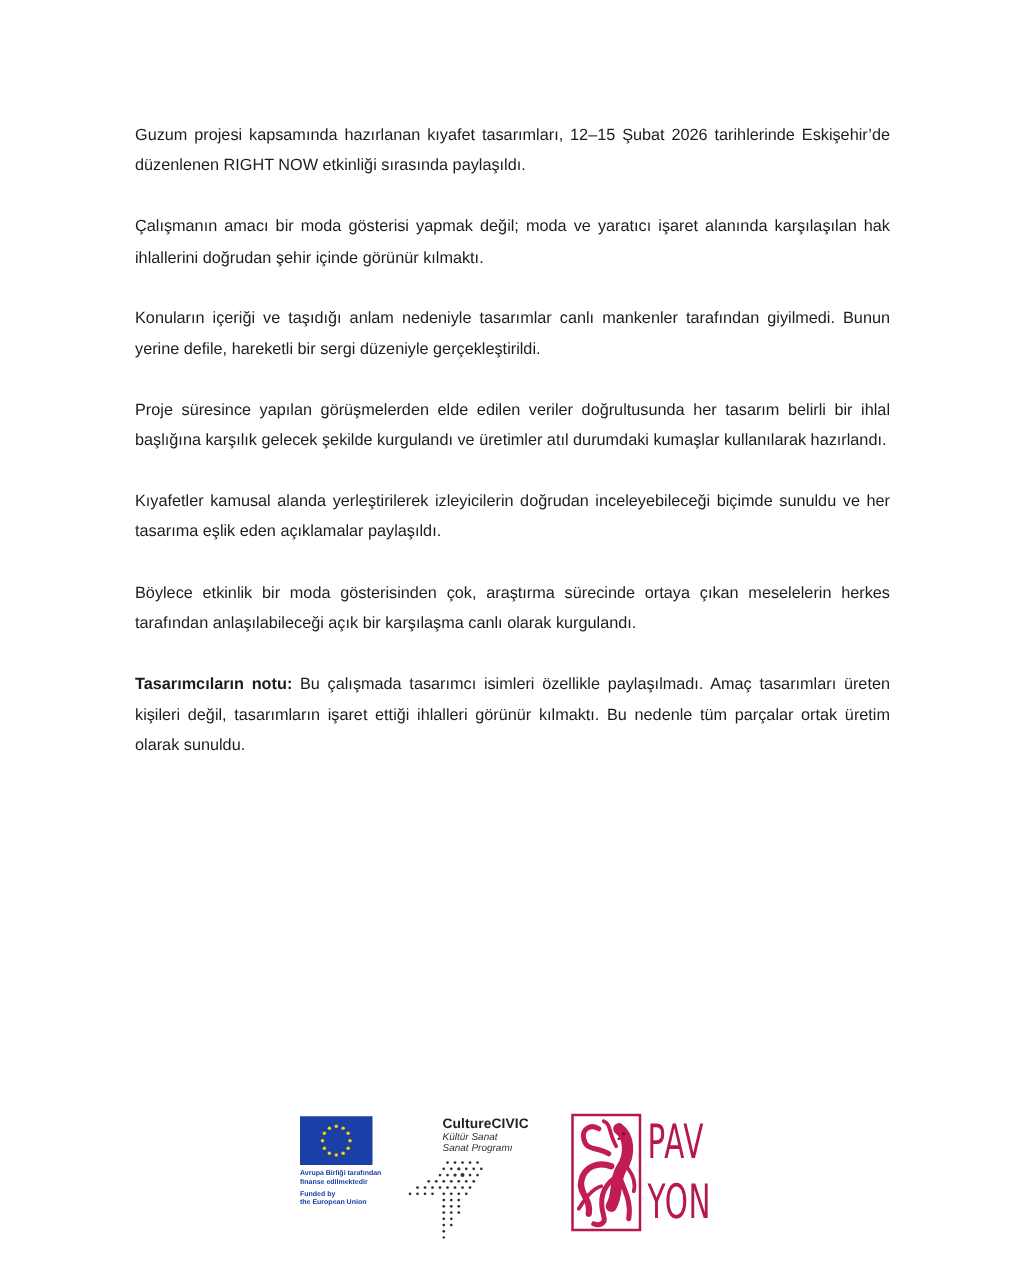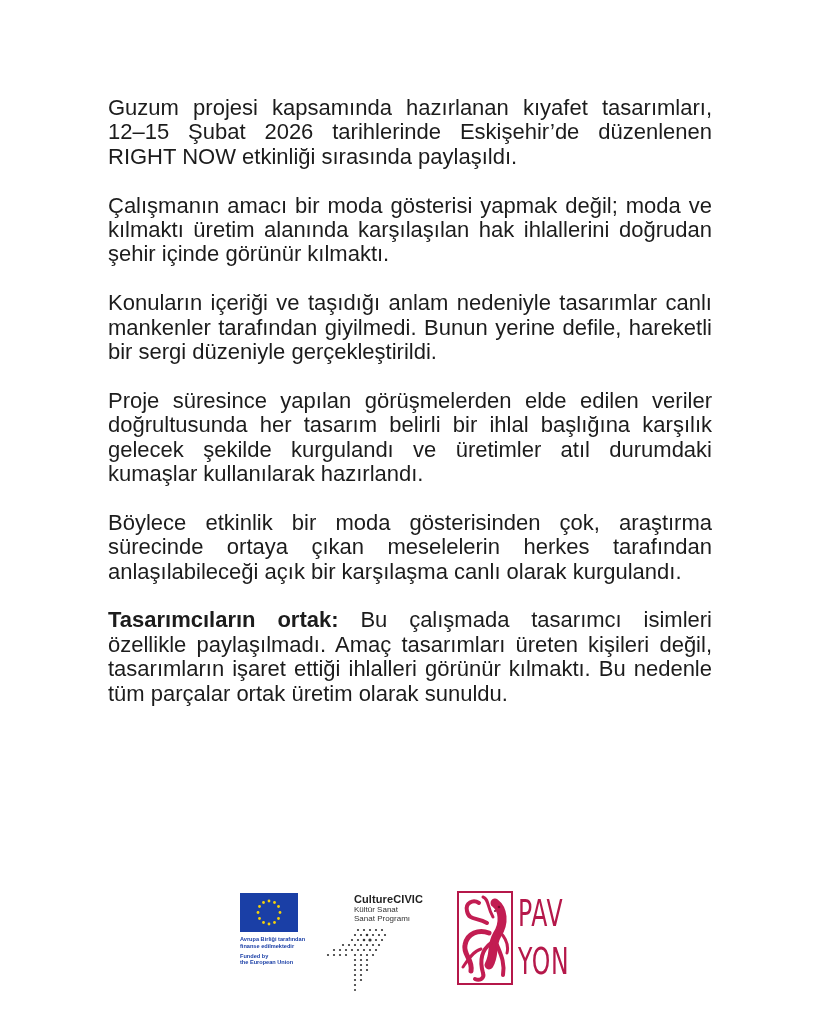--- a/index.html
+++ b/index.html
@@ -6,21 +6,21 @@
     html, body { width: 819px; height: 1024px; background: #ffffff; }
     body { position: relative; overflow: hidden; font-family: "Liberation Sans", sans-serif; color: #1a1a1a; }
 
     .text-column {
       position: absolute;
       left: 108px;
       top: 96px;
       width: 604px;
     }
     .para {
-      font-size: 22px;
+      font-size: 13px;
       line-height: 24.4px;
       text-align: justify;
       margin-bottom: 24.4px;
       color: #1c1c1c;
     }
     .para.note { margin-top: 24px; }
     .note-label { font-weight: bold; }
 
     .logos {
       position: absolute;
@@ -40,21 +40,21 @@
     .eu-flag svg { position: absolute; left: 0; top: 0; }
     .eu-text {
       font-size: 5.6px; line-height: 6.8px; color: #1a3fa6; font-weight: bold; margin-top: 4px;
       white-space: nowrap;
     }
     .eu-text.second { margin-top: 3px; }
 
     
     .cc-block { position: absolute; left: 354px; top: 893px; width: 100px; }
     .cc-title { font-size: 11px; font-weight: bold; color: #222; letter-spacing: 0.1px; line-height: 12px; }
-    .cc-sub { font-size: 8px; color: #333; line-height: 9px; }
+    .cc-sub { font-size: 8px; color: #333; line-height: 9px; font-style: italic; }
     .cc-arrow { position: absolute; left: -28px; top: 34px; }
 
     
     .pav-block { position: absolute; left: 457px; top: 891px; width: 130px; height: 96px; }
     .pav-box {
       position: absolute; left: 0; top: 0; width: 56px; height: 94px;
       border: 2px solid #b5184a; background: #fff; overflow: hidden;
     }
     .pav-word {
       position: absolute; left: 61px; font-family: "DejaVu Sans", sans-serif;
@@ -62,25 +62,26 @@
       transform: scaleX(0.62); transform-origin: left top; letter-spacing: 1px;
     }
     .pav-word.top { top: 2px; }
     .pav-word.bottom { top: 50px; }
   </style>
 </head>
 <body>
 
 <div class="text-column">
   <p class="para">Guzum projesi kapsamında hazırlanan kıyafet tasarımları, 12–15 Şubat 2026 tarihlerinde Eskişehir’de düzenlenen RIGHT NOW etkinliği sırasında paylaşıldı.</p>
-  <p class="para">Çalışmanın amacı bir moda gösterisi yapmak değil; moda ve kılmaktı üretim alanında karşılaşılan hak ihlallerini doğrudan şehir içinde görünür kılmaktı.</p>
+  <p class="para">Çalışmanın amacı bir moda gösterisi yapmak değil; moda ve yaratıcı işaret alanında karşılaşılan hak ihlallerini doğrudan şehir içinde görünür kılmaktı.</p>
   <p class="para">Konuların içeriği ve taşıdığı anlam nedeniyle tasarımlar canlı mankenler tarafından giyilmedi. Bunun yerine defile, hareketli bir sergi düzeniyle gerçekleştirildi.</p>
   <p class="para">Proje süresince yapılan görüşmelerden elde edilen veriler doğrultusunda her tasarım belirli bir ihlal başlığına karşılık gelecek şekilde kurgulandı ve üretimler atıl durumdaki kumaşlar kullanılarak hazırlandı.</p>
+  <p class="para">Kıyafetler kamusal alanda yerleştirilerek izleyicilerin doğrudan inceleyebileceği biçimde sunuldu ve her tasarıma eşlik eden açıklamalar paylaşıldı.</p>
   <p class="para">Böylece etkinlik bir moda gösterisinden çok, araştırma sürecinde ortaya çıkan meselelerin herkes tarafından anlaşılabileceği açık bir karşılaşma canlı olarak kurgulandı.</p>
-  <p class="para note"><span class="note-label">Tasarımcıların ortak:</span><span> Bu çalışmada tasarımcı isimleri özellikle paylaşılmadı. Amaç tasarımları üreten kişileri değil, tasarımların işaret ettiği ihlalleri görünür kılmaktı. Bu nedenle tüm parçalar ortak üretim olarak sunuldu.</span></p>
+  <p class="para note"><span class="note-label">Tasarımcıların notu:</span><span> Bu çalışmada tasarımcı isimleri özellikle paylaşılmadı. Amaç tasarımları üreten kişileri değil, tasarımların işaret ettiği ihlalleri görünür kılmaktı. Bu nedenle tüm parçalar ortak üretim olarak sunuldu.</span></p>
 </div>
 
 <div class="logos">
 
   <div class="eu-block">
     <div class="eu-flag">
       <svg width="58" height="39" viewBox="0 0 58 39">
         <g fill="#f5d10a">
           <circle cx="29" cy="8" r="1.4"></circle>
           <circle cx="34.5" cy="9.5" r="1.4"></circle>

